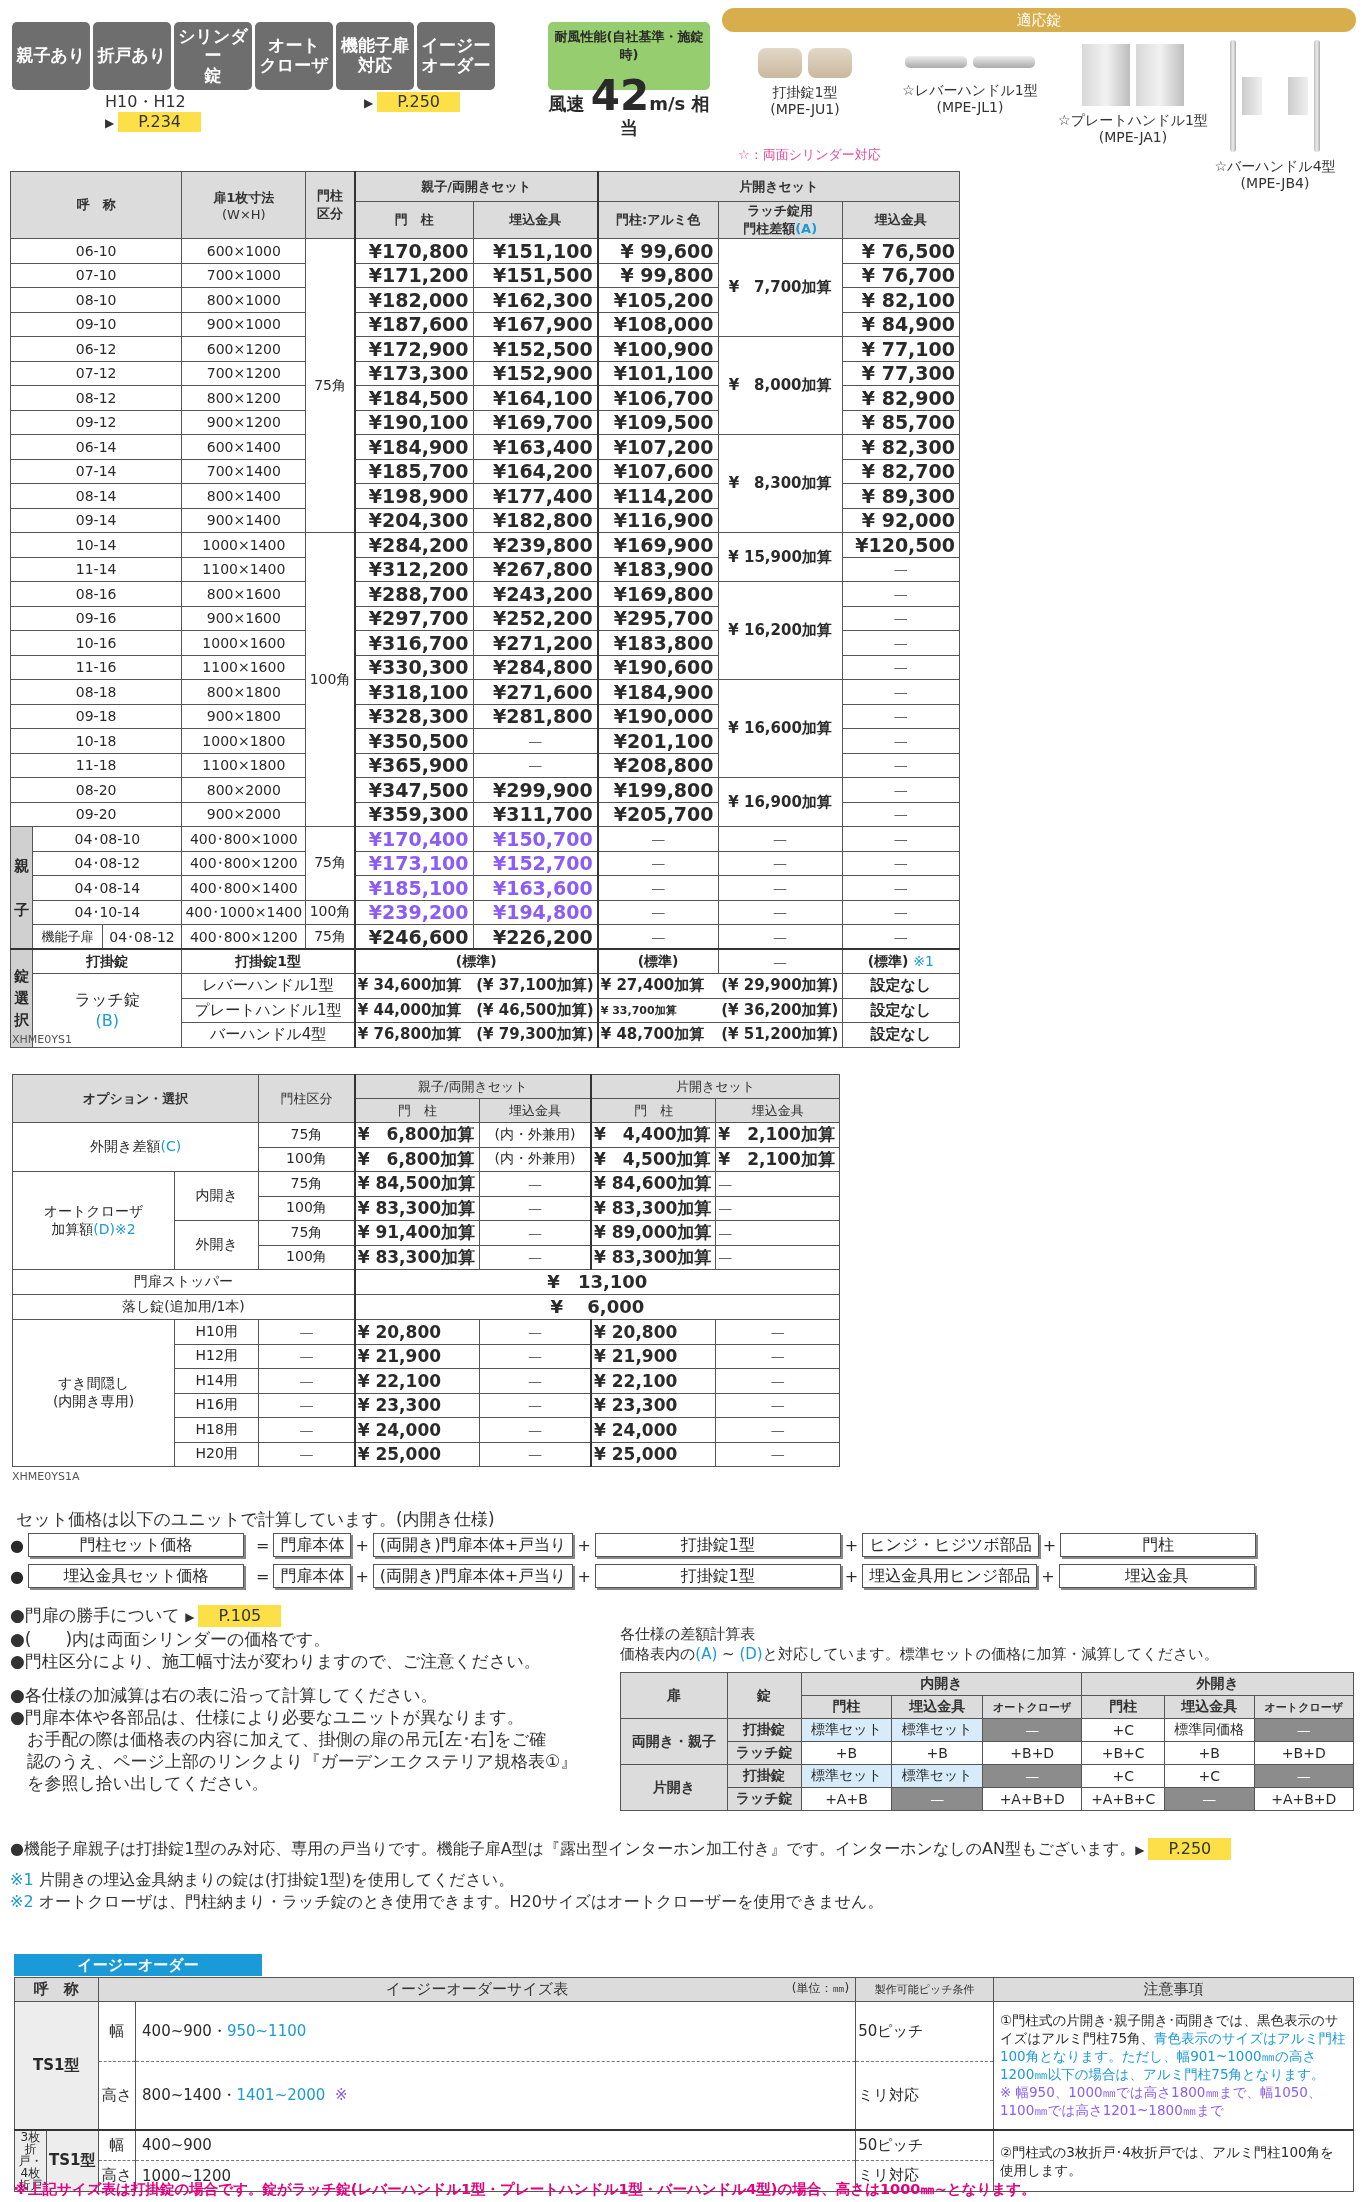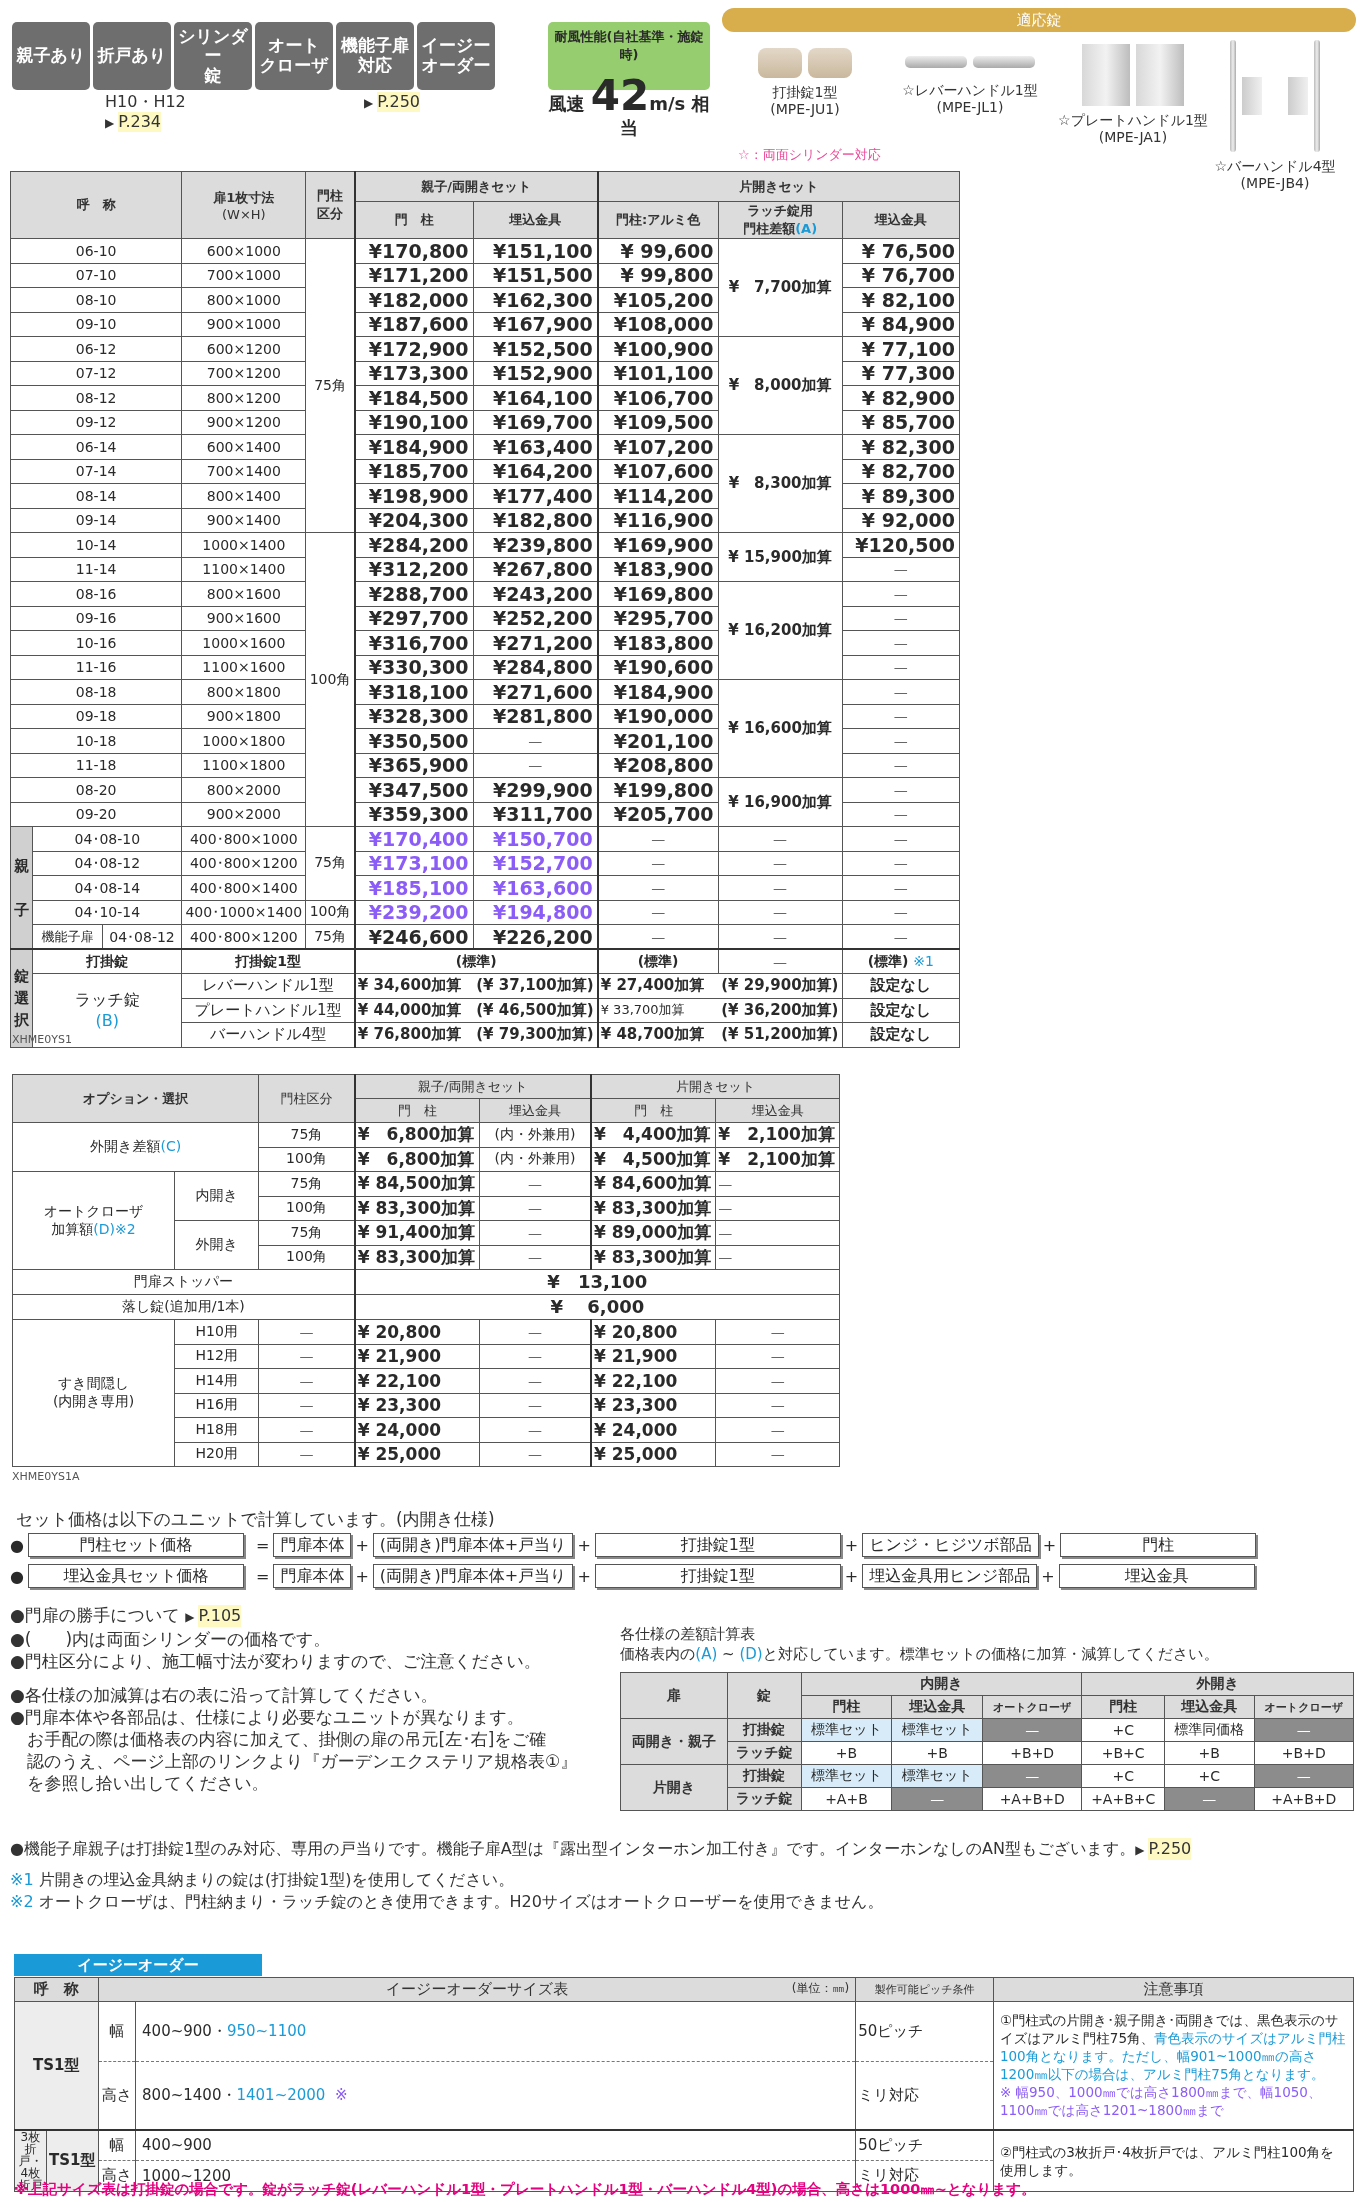--- a/index.html
+++ b/index.html
@@ -2,21 +2,21 @@
 <html><head>
 <meta charset="utf-8">
 <style>
 *{box-sizing:border-box;margin:0;padding:0}
 body{width:1364px;height:2202px;background:#fff;font-family:"DejaVu Sans","Liberation Sans",sans-serif;color:#2a2a2a;position:relative;overflow:hidden;font-size:14px}
 .abs{position:absolute}
 
 .badges{position:absolute;left:12px;top:22px;display:flex;gap:3px}
 .badge{width:78px;height:68px;background:#6e6e6e;color:#fff;border-radius:5px;display:flex;align-items:center;justify-content:center;text-align:center;font-size:17px;font-weight:bold;line-height:1.15;white-space:pre-line}
 .sublabel{font-size:16px;color:#333;line-height:20px}
-.pageref{display:inline-block;background:#fef9c3;padding:0 0;font-size:16px}
+.pageref{display:inline-block;background:#fde047;padding:0 20px;font-size:16px}
 .tri{font-size:12px;margin-right:4px}
 .wind{position:absolute;left:548px;top:22px;width:162px;height:68px;background:#96cd6e;border-radius:5px;text-align:center}
 .wind .t{font-size:13px;font-weight:bold;margin-top:6px}
 .wind .b{font-size:18px;font-weight:bold;margin-top:12px}
 .wind .big{font-size:42px;font-weight:900;line-height:40px}
 .locks-head{position:absolute;left:722px;top:8px;width:634px;height:24px;background:#d8ad4b;border-radius:12px;color:#fff;text-align:center;font-size:15px;line-height:24px}
 .lock{position:absolute;text-align:center;font-size:14px;color:#333;line-height:17px}
 .lockimg{margin:0 auto 6px;display:flex;gap:6px;justify-content:center;align-items:center}
 .shape-u{width:44px;height:30px;background:linear-gradient(#e3d8c8,#c9b89d);border-radius:8px}
 .shape-l{width:62px;height:12px;background:linear-gradient(#eee,#aaa);border-radius:5px}
@@ -419,21 +419,21 @@
         <td class="thickL" style="font-weight:bold;font-size:15px;border-right:none;text-align:left">¥ 34,600加算</td>
         <td style="font-weight:bold;font-size:15px;border-left:none">(¥ 37,100加算)</td>
         <td class="thickL" style="font-weight:bold;font-size:15px;border-right:none;text-align:left">¥ 27,400加算</td>
         <td style="font-weight:bold;font-size:15px;border-left:none">(¥ 29,900加算)</td>
         <td style="font-weight:bold;font-size:15px">設定なし</td>
       </tr>
       <tr>
         <td colspan="2" style="font-size:15px">プレートハンドル1型</td>
         <td class="thickL" style="font-weight:bold;font-size:15px;border-right:none;text-align:left">¥ 44,000加算</td>
         <td style="font-weight:bold;font-size:15px;border-left:none">(¥ 46,500加算)</td>
-        <td class="thickL" style="font-weight:normal;font-size:13px;border-right:none;text-align:left">¥ 33,700加算</td>
+        <td class="thickL" style="font-weight:bold;font-size:11px;border-right:none;text-align:left">¥ 33,700加算</td>
         <td style="font-weight:bold;font-size:15px;border-left:none">(¥ 36,200加算)</td>
         <td style="font-weight:bold;font-size:15px">設定なし</td>
       </tr>
       <tr>
         <td colspan="2" style="font-size:15px">バーハンドル4型</td>
         <td class="thickL" style="font-weight:bold;font-size:15px;border-right:none;text-align:left">¥ 76,800加算</td>
         <td style="font-weight:bold;font-size:15px;border-left:none">(¥ 79,300加算)</td>
         <td class="thickL" style="font-weight:bold;font-size:15px;border-right:none;text-align:left">¥ 48,700加算</td>
         <td style="font-weight:bold;font-size:15px;border-left:none">(¥ 51,200加算)</td>
         <td style="font-weight:bold;font-size:15px">設定なし</td>

